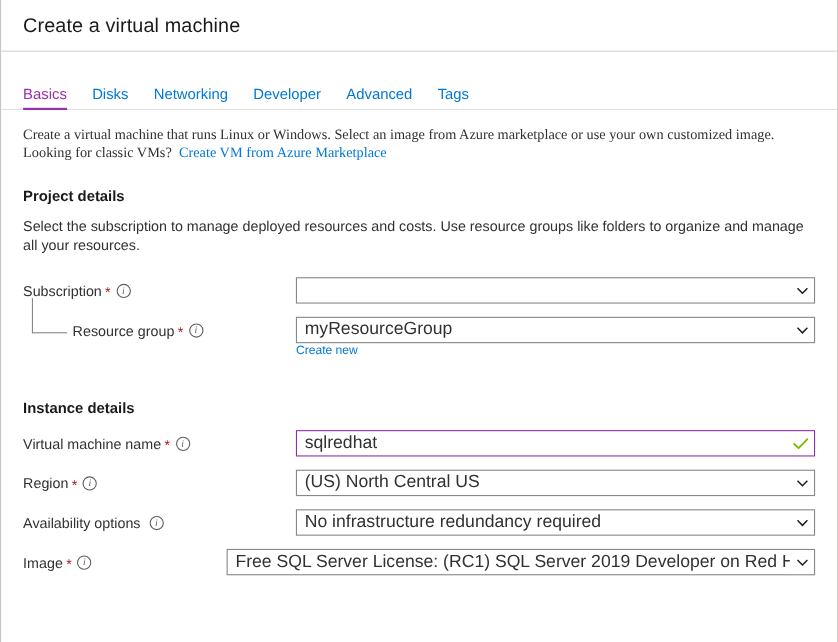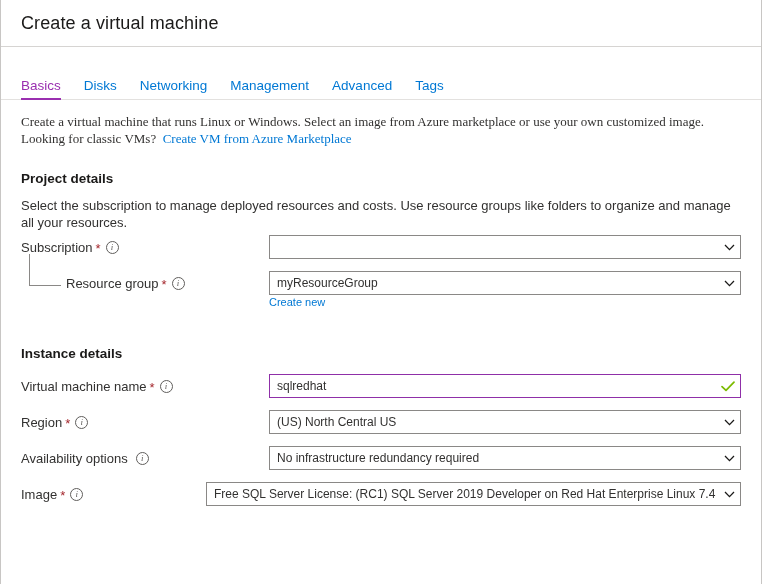--- a/index.html
+++ b/index.html
@@ -110,21 +110,21 @@
   .section-desc {
     font-size: 13px;
     line-height: 17px;
     color: #323130;
     margin-top: 11px;
     max-width: 714px;
   }
 
   
   .form {
-    margin-top: 4px;
+    margin-top: 21px;
   }
   .row {
     display: flex;
     align-items: flex-start;
     height: 36px;
     position: relative;
   }
   .row-label {
     width: 248px;
     flex: none;
@@ -181,21 +181,21 @@
   
   .control {
     width: 480px;
     height: 24px;
     box-sizing: border-box;
     border: 1px solid #8a8886;
     background: #fff;
     display: flex;
     align-items: center;
     padding: 0 0 0 7px;
-    font-size: 12px;
+    font-size: 16px;
     color: #323130;
     position: relative;
     cursor: pointer;
     overflow: hidden;
   }
   .control.wide {
     width: 543px;
     margin-left: -63px;
   }
   .control.focused {
@@ -243,21 +243,21 @@
 <div class="page">
 
   <div class="header">
     <div class="header-title">Create a virtual machine</div>
   </div>
 
   <div class="tabstrip">
     <div class="tab active">Basics</div>
     <div class="tab">Disks</div>
     <div class="tab">Networking</div>
-    <div class="tab">Management</div>
+    <div class="tab">Developer</div>
     <div class="tab">Advanced</div>
     <div class="tab">Tags</div>
   </div>
 
   <div class="content">
 
     <div class="desc">
       <span class="desc-line">Create a virtual machine that runs Linux or Windows. Select an image from Azure marketplace or use your own customized image.</span>
       <span class="desc-line"><span>Looking for classic VMs?</span>&nbsp;&nbsp;<span class="link">Create VM from Azure Marketplace</span></span>
     </div>

